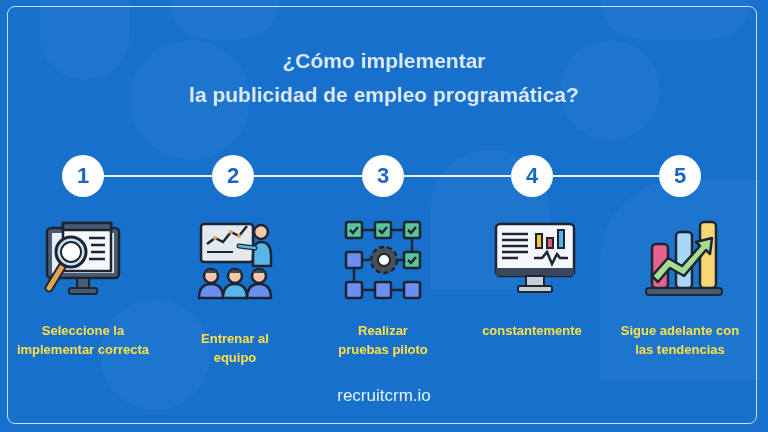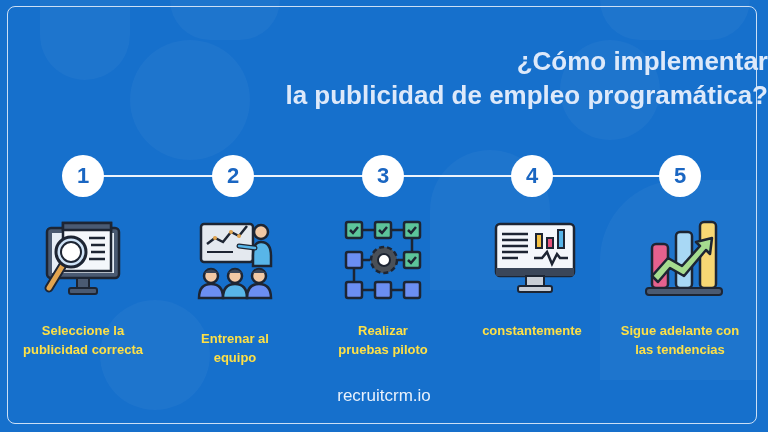--- a/index.html
+++ b/index.html
@@ -10,22 +10,22 @@
     position:relative;
   }
   .bg-pattern { position:absolute; inset:0; overflow:hidden; }
   .bg-pattern .shape { position:absolute; background:rgba(255,255,255,0.035); }
   .frame {
     position:absolute; left:7px; top:6px; width:750px; height:418px;
     border:1.5px solid rgba(235,242,252,0.85); border-radius:8px;
     box-sizing:border-box;
   }
   .title {
-    position:absolute; left:0; right:0; top:44px; text-align:right;
-    color:#dde9fa; font-weight:bold; font-size:26px; line-height:34px;
+    position:absolute; left:0; right:0; top:44px; text-align:center;
+    color:#dde9fa; font-weight:bold; font-size:21px; line-height:34px;
   }
   .timeline-line {
     position:absolute; left:83px; width:597px; top:175px; height:2px; background:#eef4fc;
   }
   .circle {
     position:absolute; top:155px; width:42px; height:42px; border-radius:50%;
     background:#ffffff; color:#1a66c2; font-weight:bold; font-size:22px;
     display:flex; align-items:center; justify-content:center;
   }
   .icon { position:absolute; top:218px; width:84px; height:84px; }
@@ -76,21 +76,21 @@
       <rect x="36" y="60" width="12" height="10" fill="#4a5a72" stroke="#1d2533" stroke-width="2"></rect>
       <rect x="28" y="70" width="28" height="6" rx="2" fill="#4a5a72" stroke="#1d2533" stroke-width="2"></rect>
       <line x1="22" y1="47" x2="8" y2="70" stroke="#1d2533" stroke-width="9" stroke-linecap="round"></line>
       <line x1="22" y1="47" x2="8" y2="70" stroke="#e2a550" stroke-width="5" stroke-linecap="round"></line>
       <circle cx="30" cy="34" r="15" fill="#cfe3f7" stroke="#1d2533" stroke-width="3"></circle>
       <circle cx="30" cy="34" r="10" fill="#ffffff" stroke="#1d2533" stroke-width="2"></circle>
     </svg>
   </div>
   <div class="label" style="left:3px;">
     <div>Seleccione la</div>
-    <div>publicidad correcta</div>
+    <div>implementar correcta</div>
   </div>
 </div>
 
 <div>
   <div class="circle" style="left:212px;">2</div>
   <div class="icon" style="left:193px;">
     <svg viewBox="0 0 84 84" width="84" height="84">
       <rect x="8" y="6" width="52" height="38" rx="3" fill="#e4e9ef" stroke="#1d2533" stroke-width="2.5"></rect>
       <polyline points="14,26 22,20 30,24 38,14 46,18 54,8" fill="none" stroke="#1d2533" stroke-width="2.5"></polyline>
       <circle cx="22" cy="20" r="2" fill="#e2a550"></circle>

